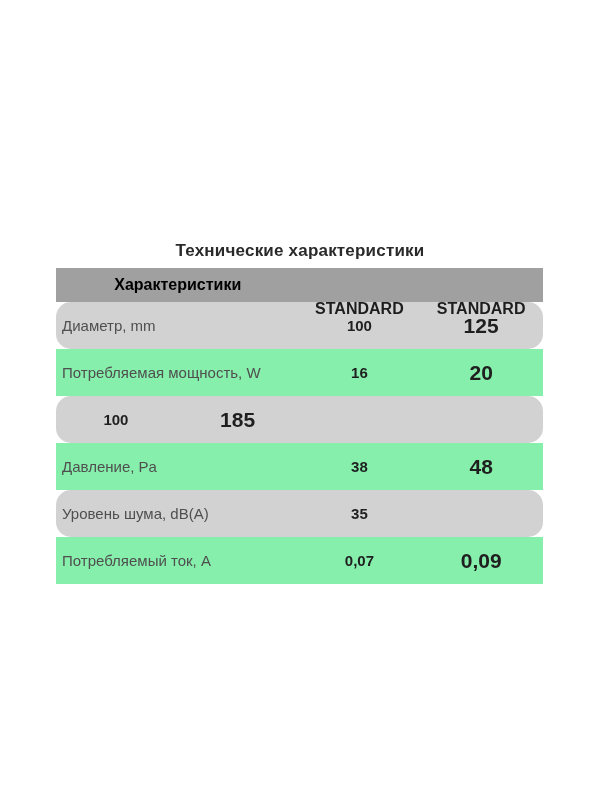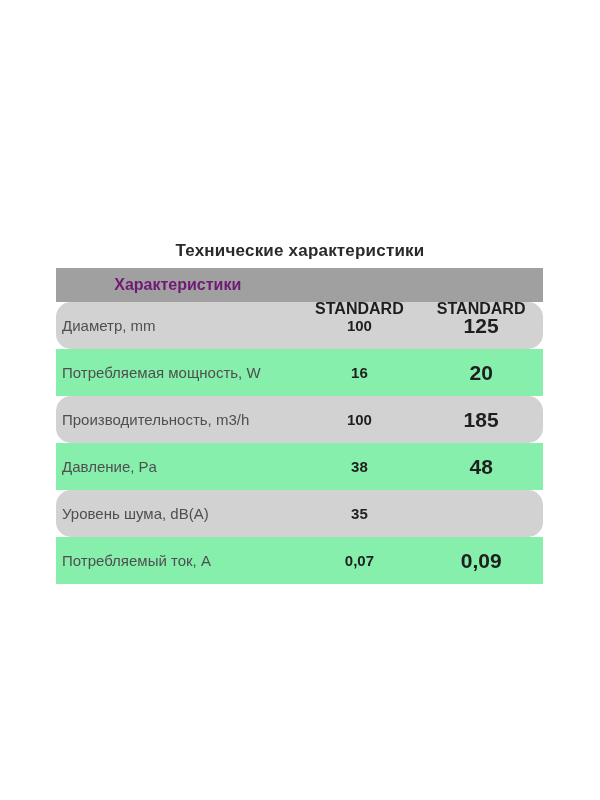--- a/index.html
+++ b/index.html
@@ -52,21 +52,21 @@
     padding-left: 6px;
     text-align: left;
     font-size: 15px;
     color: #4f4f4f;
   }
   .header-row .col-label {
     padding-left: 0;
     text-align: center;
     font-size: 16px;
     font-weight: bold;
-    color: #701a75;
+    color: #000000;
   }
   .col-val-1 {
     width: 24.6%;
     text-align: center;
     font-size: 15px;
     font-weight: bold;
     color: #1f1f1f;
   }
   .col-val-2 {
     width: 25.4%;
@@ -103,21 +103,20 @@
       <div class="col-val-2">125</div>
     </div>
 
     <div class="row">
       <div class="col-label">Потребляемая мощность, W</div>
       <div class="col-val-1">16</div>
       <div class="col-val-2">20</div>
     </div>
 
     <div class="row alt">
-      <div class="col-label">Производительность, m3/h</div>
       <div class="col-val-1">100</div>
       <div class="col-val-2">185</div>
     </div>
 
     <div class="row">
       <div class="col-label">Давление, Pa</div>
       <div class="col-val-1">38</div>
       <div class="col-val-2">48</div>
     </div>
 

